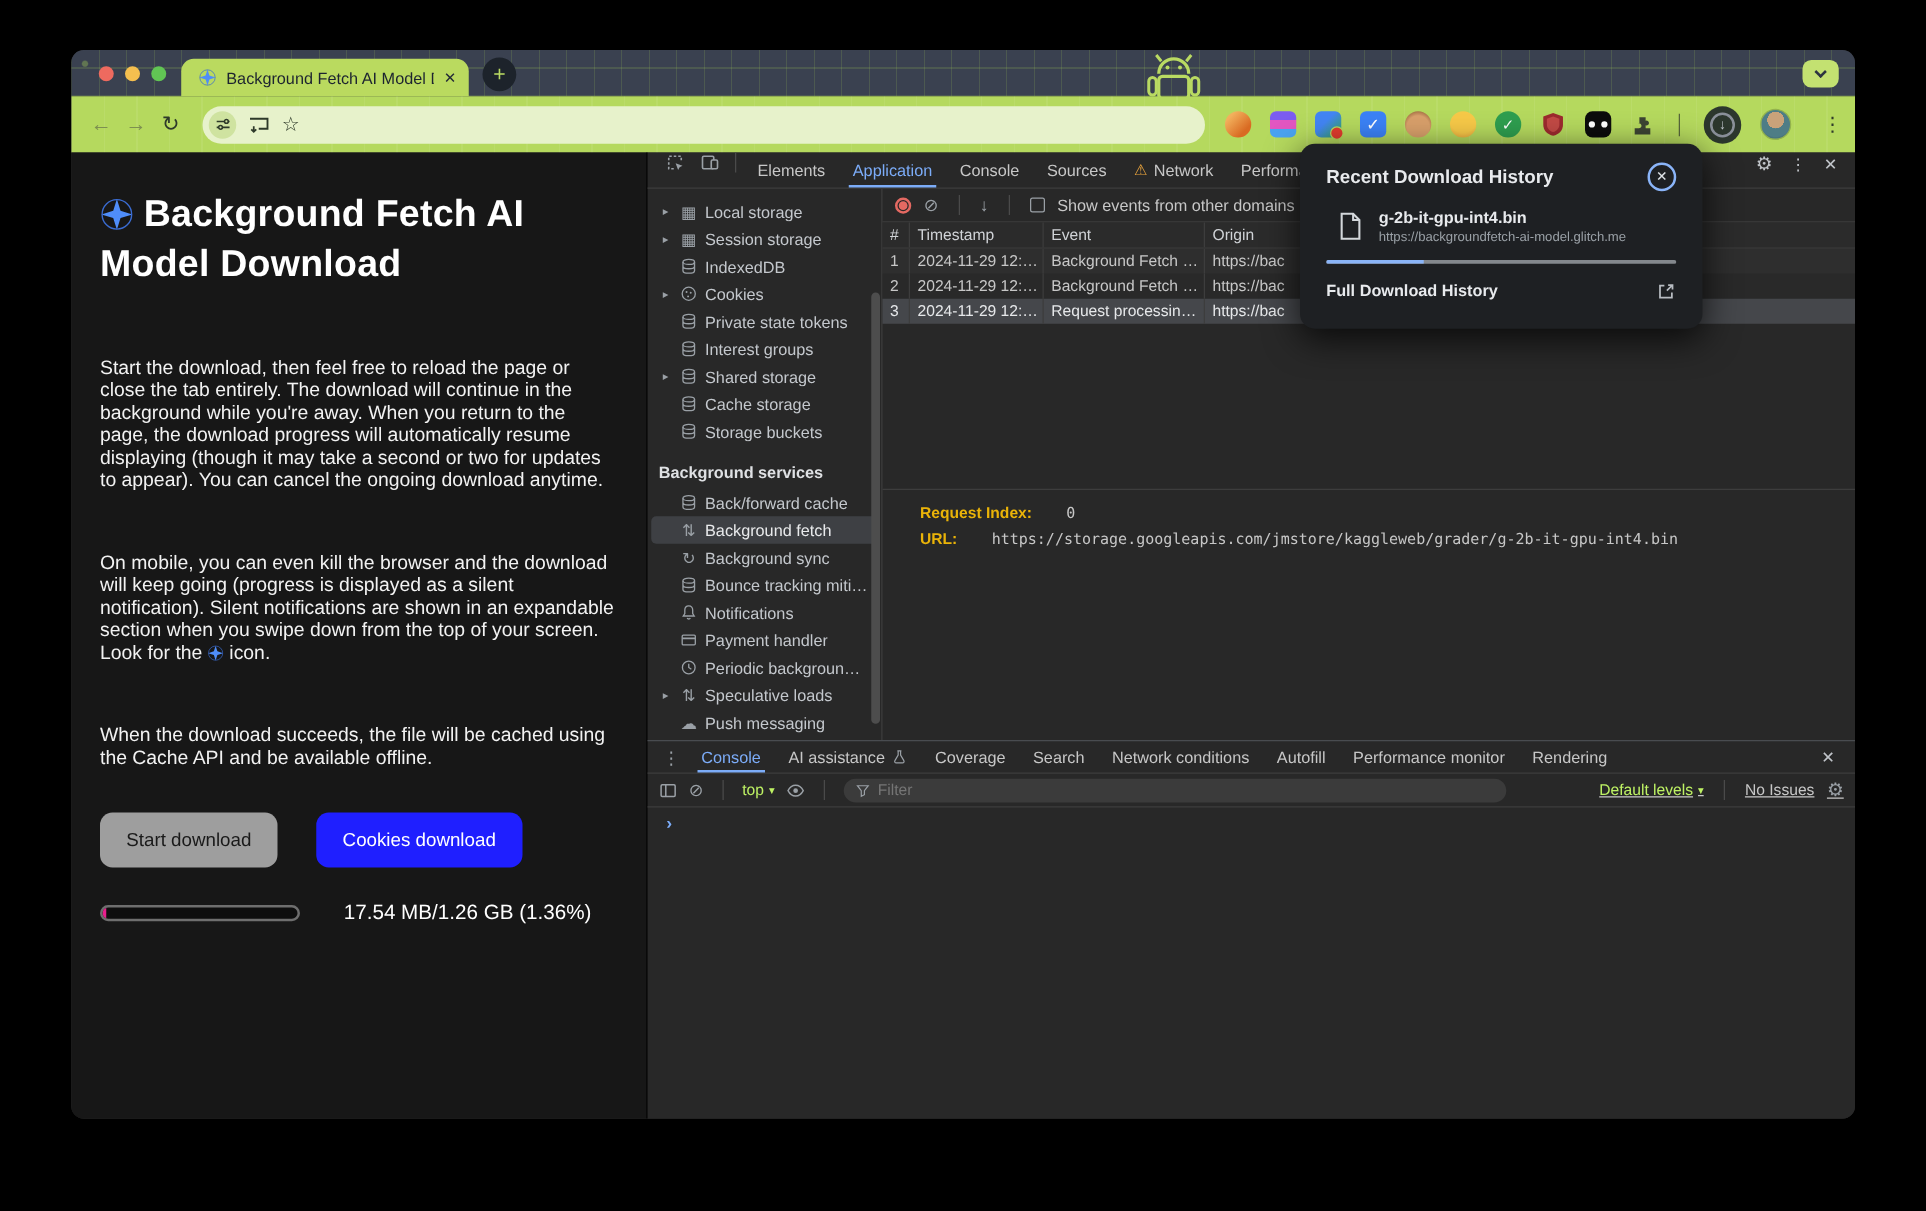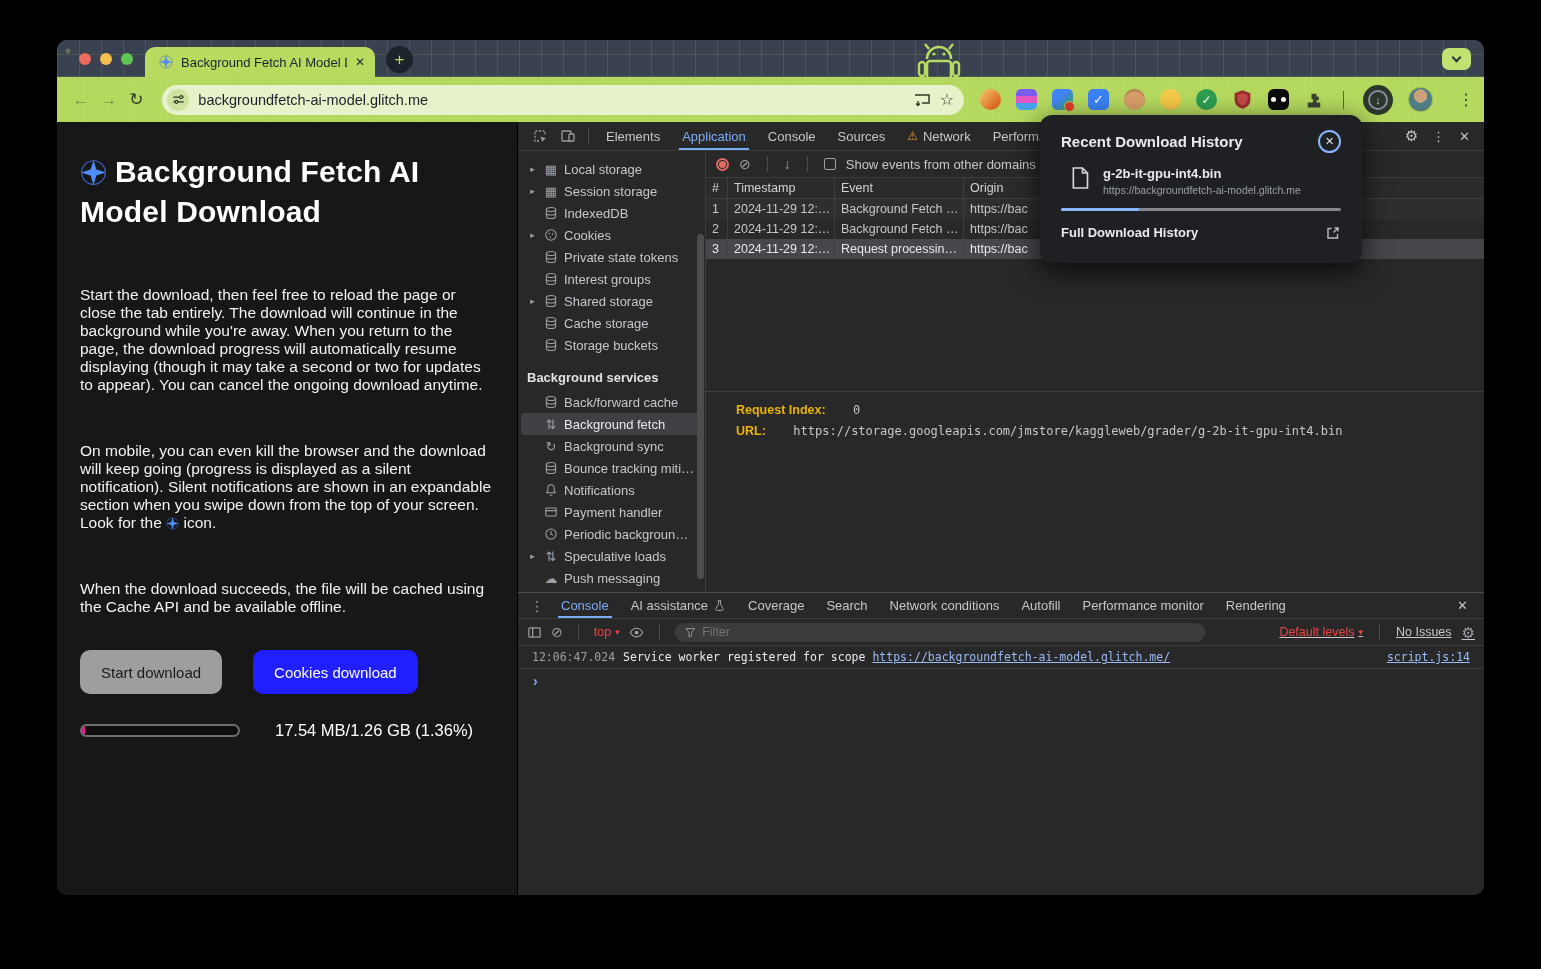--- a/index.html
+++ b/index.html
@@ -87,21 +87,21 @@
   .btn-cancel { background:#1f1fff; color:#fff; }
   .progressrow { display:flex; align-items:center; margin-top:27px; gap:35px; }
   .pbar { width:160px; height:13px; border:2px solid #6e6e6e; border-radius:8px; background:#0e0e0e;
     overflow:hidden; position:relative; }
   .pbar-fill { height:100%; background:#e91e8c; border-radius:6px 0 0 6px; }
   .ptext { font-size:16.5px; color:#fff; }
 
   
   .devtools { flex:1; display:flex; flex-direction:column; background:#282828; border-left:1px solid #000;
     color:#c9cdd2; font-size:13px; min-width:0; position:relative; }
-  .dt-tabbar { height:29px; flex:none; display:flex; align-items:center; border-bottom:1px solid #3d3d3d;
+  .dt-tabbar { height:29px; flex:none; display:flex; align-items:flex-start; border-bottom:1px solid #3d3d3d;
     padding-left:8px; }
   .dt-tabbar .ic { color:#9aa0a6; margin:0 6px; display:flex; }
   .bar-div { width:1px; height:16px; background:#4a4a4a; margin:0 6px; }
   .dt-tab { padding:0 11px; height:28px; display:flex; align-items:center; gap:5px; color:#c7c7c7; position:relative; }
   .dt-tab.active { color:#7cacf8; }
   .dt-tab.active::after { content:""; position:absolute; left:8px; right:8px; bottom:0; height:2px; background:#7cacf8; }
   .warn { color:#e8a33d; font-size:12px; }
   .dt-right { margin-left:auto; display:flex; align-items:center; gap:14px; padding-right:14px; color:#c0c4c9; }
   .dt-body { flex:1; display:flex; min-height:0; }
 
@@ -144,21 +144,21 @@
 
   
   .consoleD { height:303px; flex:none; border-top:1px solid #494c50; display:flex; flex-direction:column; }
   .c-tabbar { height:26px; flex:none; display:flex; align-items:center; border-bottom:1px solid #3d3d3d; padding:0 6px; }
   .c-tab { padding:0 11px; height:25px; display:flex; align-items:center; gap:5px; color:#c7c7c7; position:relative; font-size:13px; }
   .c-tab.active { color:#7cacf8; }
   .c-tab.active::after { content:""; position:absolute; left:8px; right:8px; bottom:0; height:2px; background:#7cacf8; }
   .c-close { margin-left:auto; color:#c0c4c9; padding-right:10px; }
   .c-toolbar { height:27px; flex:none; display:flex; align-items:center; gap:9px; padding:0 9px;
     border-bottom:1px solid #3d3d3d; }
-  .ctx { display:flex; align-items:center; gap:4px; color:#ef4444; font-size:12.5px; }
+  .ctx { display:flex; align-items:center; gap:4px; color:#bef264; font-size:12.5px; }
   .filterpill { flex:1; max-width:530px; height:19px; border-radius:10px; background:#3b3b3b;
     display:flex; align-items:center; gap:6px; padding:0 9px; color:#9aa0a6; }
   .filterpill input { background:transparent; border:none; outline:none; color:#c7c7c7;
     font-size:12.5px; width:100%; font-family:"Liberation Sans",sans-serif; }
   .c-right { margin-left:auto; display:flex; align-items:center; gap:10px; color:#c7c7c7; font-size:12.5px;text-decoration:underline; }
   .c-log { height:23px; flex:none; display:flex; align-items:center; gap:0;
     border-bottom:1px solid #383838; padding:0 14px; font-family:"DejaVu Sans Mono",monospace; font-size:11.5px; }
   .log-time { color:#9aa0a6; margin-right:8px; }
   .log-msg { color:#e8eaed; }
   .log-link { color:#9bbbf7; text-decoration:underline; margin-left:7px; }
@@ -166,21 +166,21 @@
   .c-prompt { height:24px; display:flex; align-items:center; padding:0 15px; color:#7cacf8;
     font-size:14px; font-weight:700; }
 
   
   .dlpopup { position:absolute; left:1029px; top:82px; width:322px; height:148px; background:#1e2023;
     border-radius:12px; box-shadow:0 8px 28px rgba(0,0,0,.75); z-index:50; padding:15px 21px 0; color:#e8eaed; }
   .dlp-head { display:flex; align-items:center; }
   .dlp-title { font-size:15px; font-weight:700; }
   .dlp-close { margin-left:auto; width:23px; height:23px; border-radius:50%; border:2px solid #8ab4f8;
     color:#dfe3e7; font-size:11px; display:flex; align-items:center; justify-content:center; }
-  .dlp-file { display:flex; margin-top:13px; gap:13px; align-items:flex-start; padding-left:9px; }
+  .dlp-file { display:flex; margin-top:13px; gap:13px; align-items:center; padding-left:9px; }
   .dlp-name { font-size:13px; font-weight:700; }
   .dlp-url { font-size:10.5px; color:#9aa0a6; margin-top:3px; }
   .dlp-track { margin-top:12px; height:3px; border-radius:2px; background:#84888d; overflow:hidden; }
   .dlp-fill { height:100%; background:#8ab4f8; }
   .dlp-foot { display:flex; margin-top:14px; }
   .dlp-footlabel { font-size:13px; font-weight:700; }
   .dlp-ext { margin-left:auto; color:#b8bcc2; display:flex; }
 
   svg.u { display:block; }
 </style>
@@ -299,21 +299,20 @@
   <div class="toolbar">
     <div class="navbtn nav-dim">←</div>
     <div class="navbtn nav-dim">→</div>
     <div class="navbtn nav-on">↻</div>
     <div class="addressbar">
       <span class="tune-circle">
         <svg class="u" width="15" height="15">
             <use href="#i-tune"></use>
           </svg>
         </span>
-      <span class="urltext">backgroundfetch-ai-model.glitch.me</span>
       <span class="bar-ic">
         <svg class="u" width="18" height="16">
             <use href="#i-send"></use>
           </svg>
         </span>
       <span class="bar-ic" style="font-size:16px">☆</span>
     </div>
     <div class="extrow">
       <span class="ext ext-drum"></span>
       <span class="ext ext-stripes"></span>
@@ -643,26 +642,20 @@
             <span class="ctx">
               <span>Default levels</span>
               <span style="font-size:9px">▾</span>
               </span>
             <span class="bar-div"></span>
             <span>No Issues</span>
             <span class="glyph-ic" style="font-size:15px">⚙</span>
           </div>
         </div>
 
-        <div class="c-log">
-          <span class="log-time">12:06:47.024</span>
-          <span class="log-msg">Service worker registered for scope</span>
-          <span class="log-link">https://backgroundfetch-ai-model.glitch.me/</span>
-          <span class="log-src">script.js:14</span>
-        </div>
         <div class="c-prompt">
           <span>›</span>
         </div>
       </div>
 
       <div class="dlpopup" style="position:absolute; left:522px; top:-7px;">
         <div class="dlp-head">
           <span class="dlp-title">Recent Download History</span>
           <span class="dlp-close">✕</span>
         </div>

